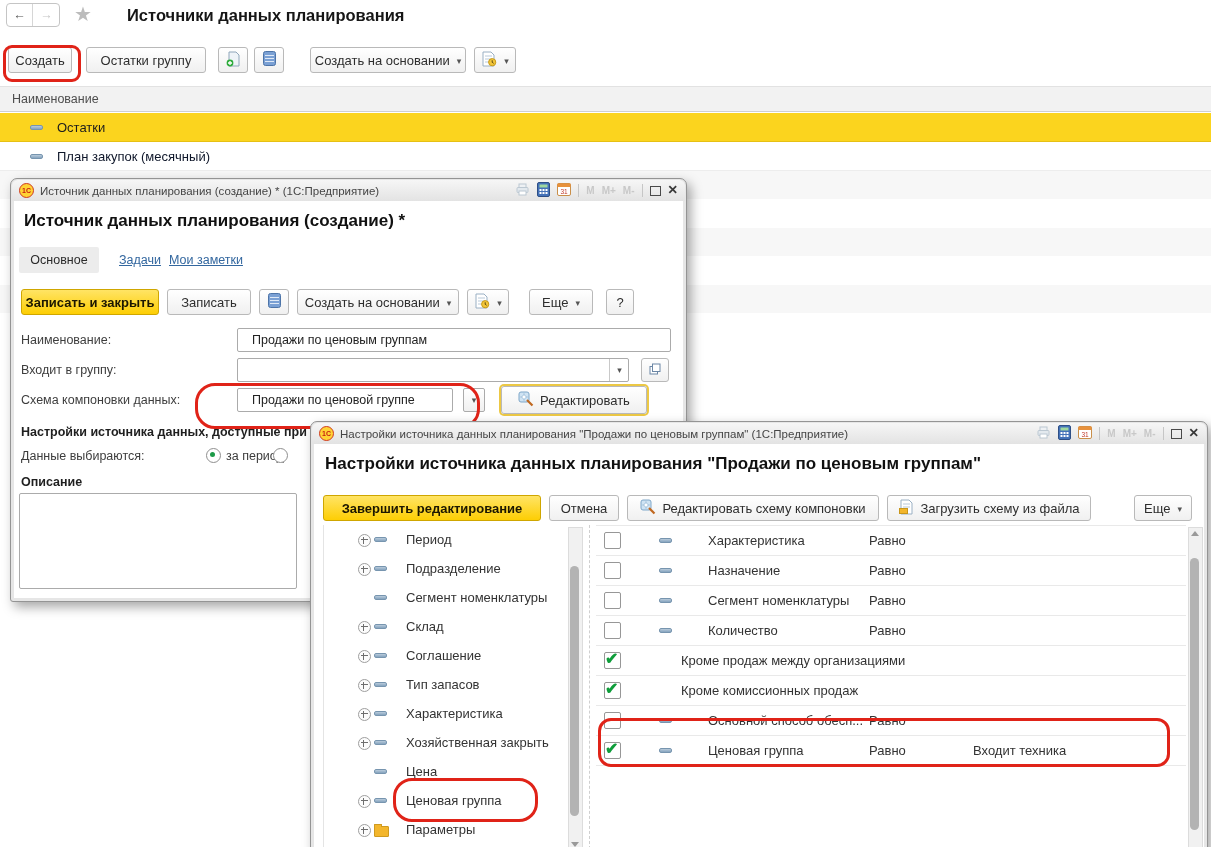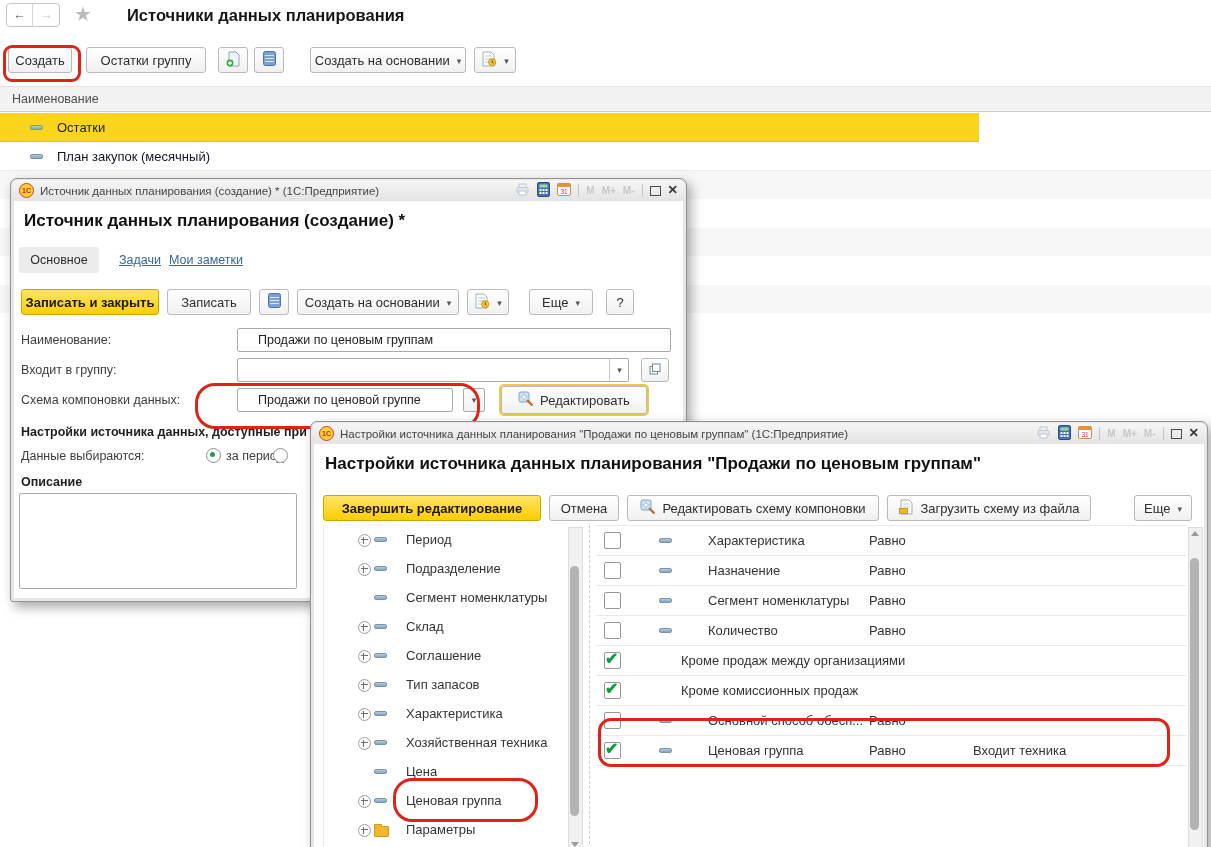--- a/index.html
+++ b/index.html
@@ -25,21 +25,21 @@
   .maxbox{width:9px;height:8px;border:1.6px solid #4a4a4a;display:inline-block;}
   .closex{font-size:12.5px;font-weight:700;color:#383838;line-height:1;}
   .logo1c{width:13px;height:13px;border-radius:50%;background:#ffd335;border:1px solid #d03a20;
           color:#c51f10;font-size:7px;font-weight:700;display:flex;align-items:center;justify-content:center;flex:0 0 auto;}
   .win-body{position:absolute;left:3px;right:3px;top:22px;bottom:3px;background:#fff;overflow:hidden;}
   .win-heading{position:absolute;font-size:17px;font-weight:700;color:#111;white-space:nowrap;}
   
   .f-label{position:absolute;color:#3d3d3d;white-space:nowrap;}
   .f-label-b{position:absolute;color:#1f1f1f;font-weight:700;white-space:nowrap;}
   .tfield{position:absolute;box-sizing:border-box;height:24px;border:1px solid #ababab;border-radius:2px;
-          background:#fff;font-family:"Liberation Sans",sans-serif;font-size:12.5px;color:#222;padding:0 20px;}
+          background:#fff;font-family:"Liberation Sans",sans-serif;font-size:12.5px;color:#222;padding:0 14px;}
   .combo-arrow{position:absolute;box-sizing:border-box;height:24px;width:22px;border:1px solid #ababab;border-radius:2px;
           background:linear-gradient(#fff,#f0f0f0);display:flex;align-items:center;justify-content:center;font-size:9px;color:#555;}
   .in-arrow{position:absolute;top:1px;bottom:1px;width:19px;border-left:1px solid #c9c9c9;display:flex;align-items:center;justify-content:center;font-size:9px;color:#555;}
   
   .dash{position:absolute;width:13px;height:5px;border-radius:2px;background:linear-gradient(#b9cbdb,#85a3be);
         border:1px solid #7795af;box-sizing:border-box;}
   .exp{position:absolute;width:11px;height:11px;border:1px solid #9f9f9f;border-radius:50%;background:#fcfcfc;}
   .exp::before{content:"";position:absolute;left:2px;right:2px;top:4px;height:1px;background:#6e6e6e;}
   .exp::after{content:"";position:absolute;top:2px;bottom:2px;left:4px;width:1px;background:#6e6e6e;}
   .folder{position:absolute;width:13px;height:9px;background:#f3b62c;border:1px solid #cf9a1f;border-radius:1px;}
@@ -104,21 +104,21 @@
             <path d="M4 5h7M4 8h7M4 11h4" stroke="#b8c9d9"></path>
             <circle cx="11.2" cy="11.2" r="3.6" fill="#f3c63a" stroke="#c79a18"></circle>
             <path d="M11.2 9.3v2l1.4 1" stroke="#5b4a10" fill="none"></path>
           </svg></span>
     </button>
 
     <div class="abs" style="left:0;top:86px;width:1211px;height:26px;background:#f2f2f2;border-top:1px solid #e2e2e2;border-bottom:1px solid #cfcfcf;">
       <span class="abs" style="left:12px;top:5px;color:#4d4d4d;">Наименование</span>
     </div>
 
-    <div class="abs" style="left:0;top:113px;width:979px;height:29px;background:#fbd41e;border-bottom:1px solid #e6c014;">
+    <div class="abs" style="left:0;top:113px;width:1211px;height:29px;background:#fbd41e;border-bottom:1px solid #e6c014;">
       <span class="dash" style="left:30px;top:12px;"></span>
       <span class="abs" style="left:57px;top:7px;font-size:13px;color:#1d1d1d;">Остатки</span>
     </div>
     <div class="abs" style="left:0;top:142px;width:1211px;height:29px;background:#fff;border-bottom:1px solid #ededed;">
       <span class="dash" style="left:30px;top:12px;"></span>
       <span class="abs" style="left:57px;top:7px;font-size:13px;color:#0f172a;">План закупок (месячный)</span>
     </div>
     <div class="stripe" style="top:171px;"></div>
     <div class="stripe" style="top:228px;"></div>
     <div class="stripe" style="top:285px;"></div>
@@ -313,21 +313,21 @@
             <span class="tree-label">Тип запасов</span>
           </div>
         <div class="tree-row" style="top:174px;">
             <span class="exp" style="left:34px;top:9px;"></span>
             <span class="dash" style="left:50px;top:12px;"></span>
             <span class="tree-label">Характеристика</span>
           </div>
         <div class="tree-row" style="top:203px;">
             <span class="exp" style="left:34px;top:9px;"></span>
             <span class="dash" style="left:50px;top:12px;"></span>
-            <span class="tree-label">Хозяйственная техника</span>
+            <span class="tree-label">Хозяйственная закрыть</span>
           </div>
         <div class="tree-row" style="top:232px;">
             <span class="dash" style="left:50px;top:12px;"></span>
             <span class="tree-label">Цена</span>
           </div>
         <div class="tree-row" style="top:261px;">
             <span class="exp" style="left:34px;top:9px;"></span>
             <span class="dash" style="left:50px;top:12px;"></span>
             <span class="tree-label">Ценовая группа</span>
           </div>

